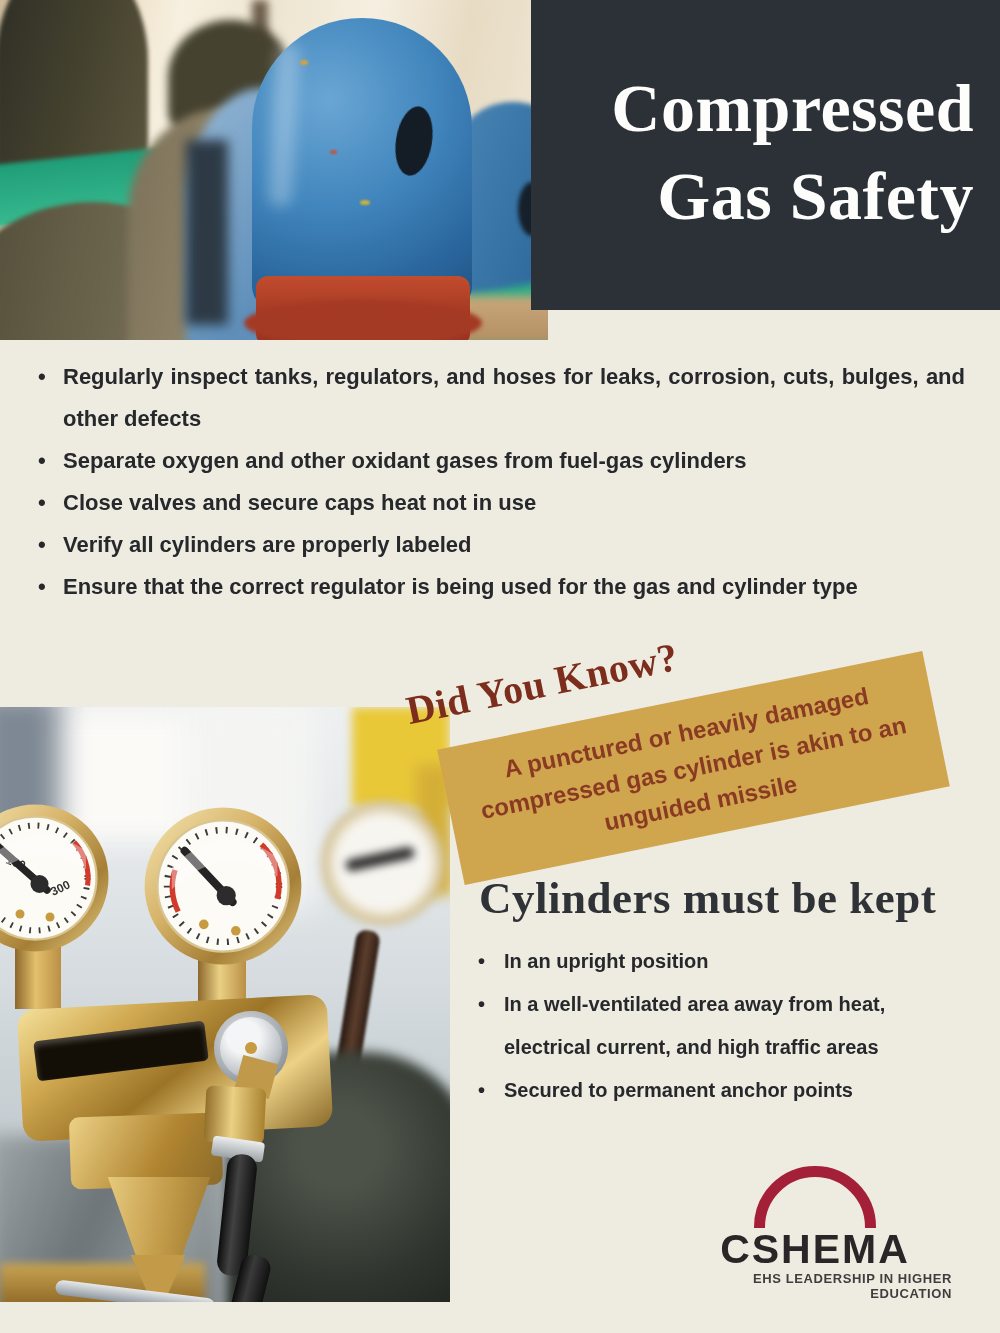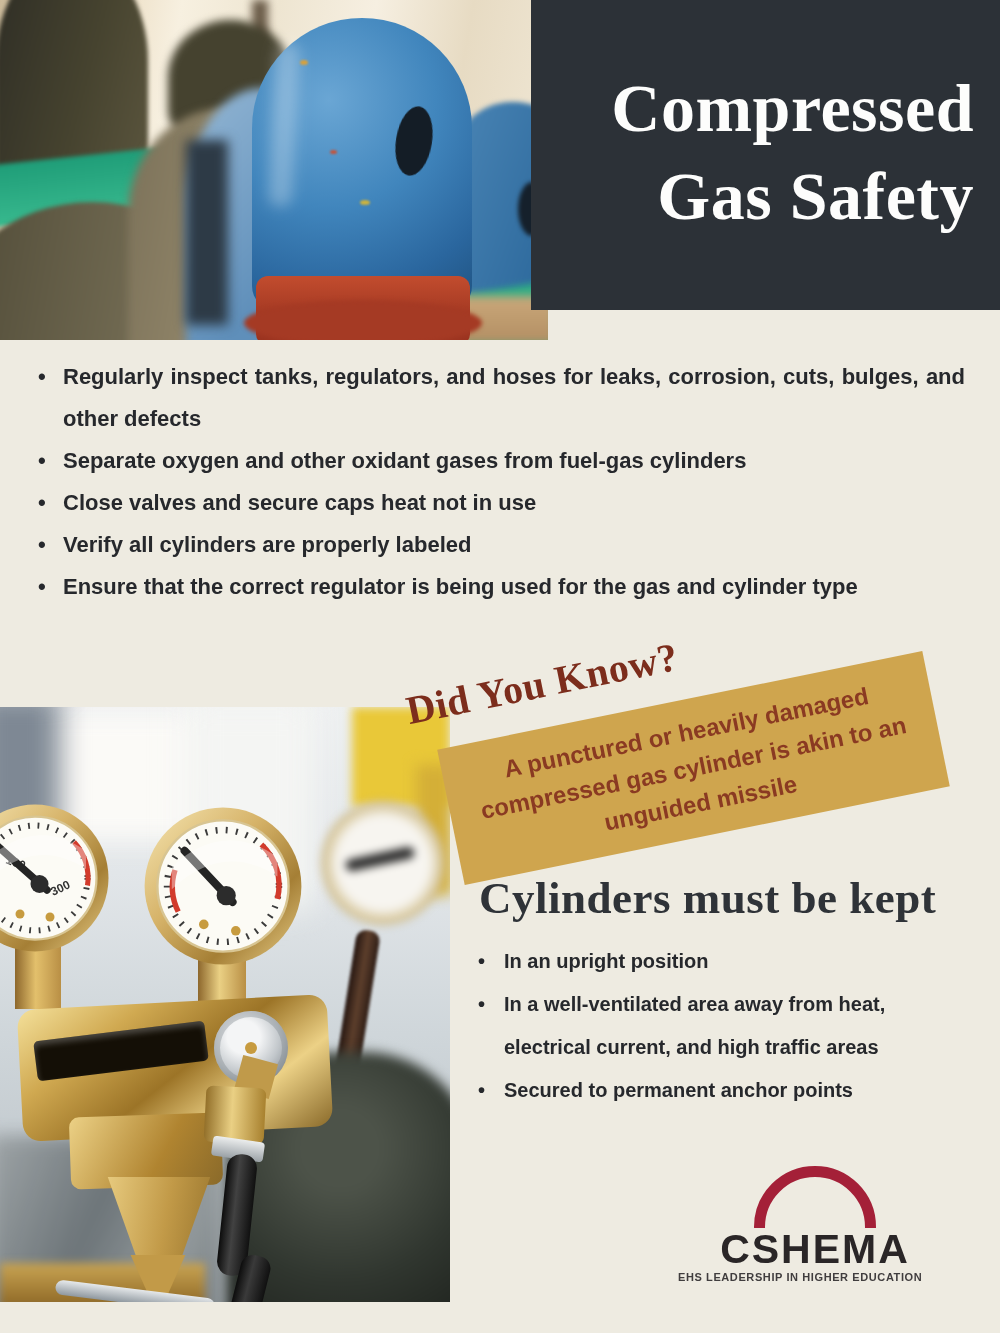--- a/index.html
+++ b/index.html
@@ -108,21 +108,21 @@
   .kept-list{left:478px;top:940px;width:492px;margin:0;padding:0;list-style:none;}
   .kept-list li{position:relative;padding-left:26px;font-weight:700;font-size:20px;line-height:43px;color:#26282c;}
   .kept-list li::before{content:"\2022";position:absolute;left:0;top:0;}
 
   
   .logo{left:690px;top:1164px;width:250px;height:150px;}
   .logo-ring{left:64px;top:2px;width:122px;height:122px;border:11px solid #a42038;border-radius:50%;}
   .logo-band{left:-12px;top:40px;width:274px;height:60px;background:#eeebe1;margin-top:24px;}
   .logo-name{position:static;display:block;text-align:center;font-weight:700;font-size:41px;line-height:42px;
     letter-spacing:2px;color:#2a2627;}
-  .logo-tagline{position:static;display:block;text-align:left;font-weight:700;font-size:11px;
+  .logo-tagline{position:static;display:block;text-align:right;font-weight:700;font-size:13px;
     letter-spacing:.6px;color:#403d3e;margin-top:1px;}
 </style>
 </head>
 <body>
 
 <div class="poster">
 
   <div class="photo-top">
     <div class="pt-frame"></div>
     <div class="c1neck"></div>

